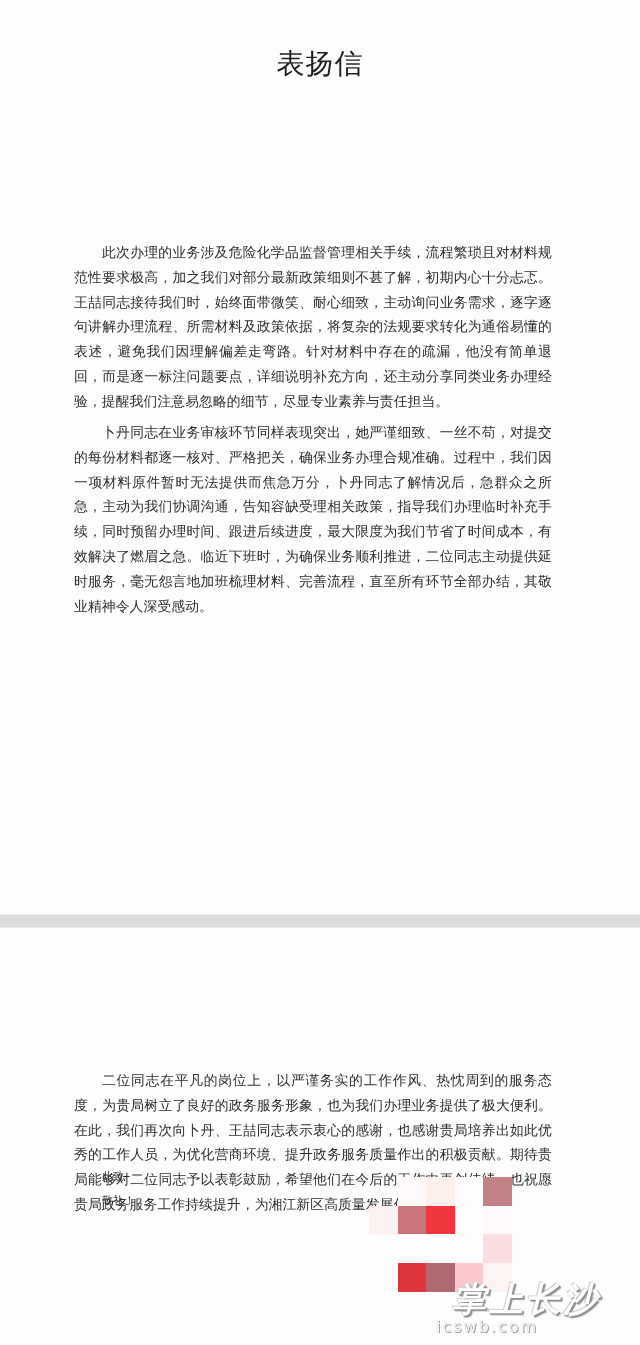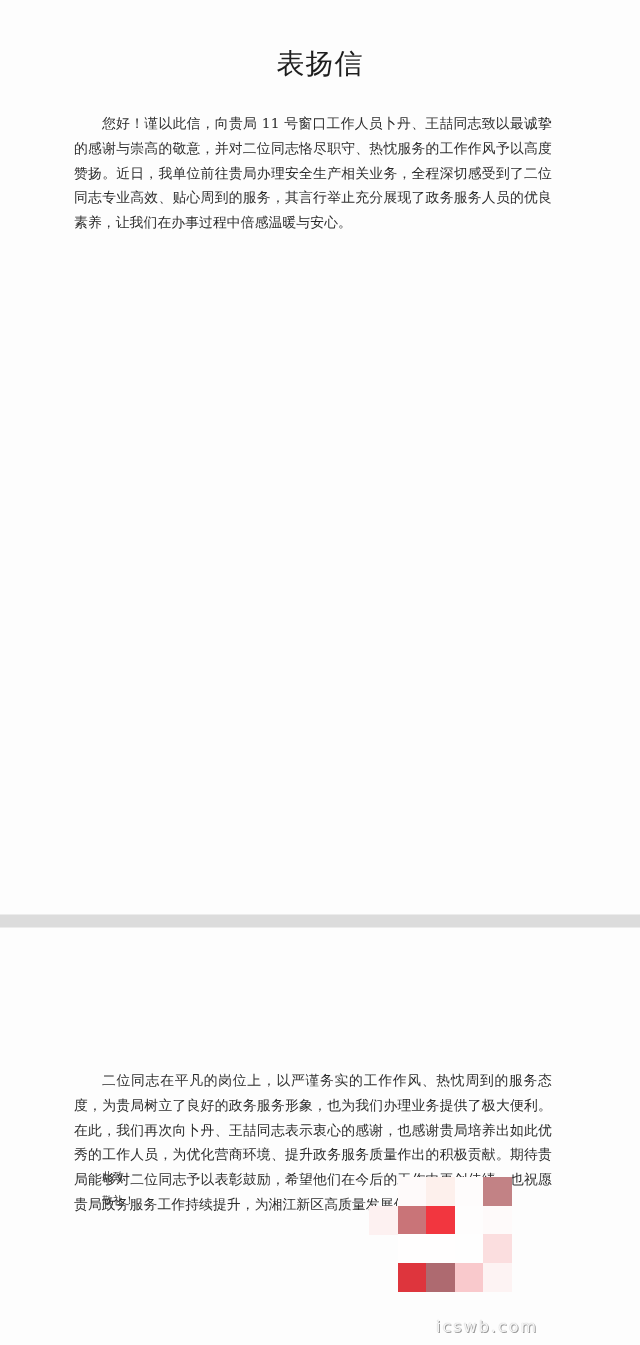--- a/index.html
+++ b/index.html
@@ -37,21 +37,22 @@
   .wm-url { position: absolute; left: 0; top: 38px; width: 180px; text-align: left;
             font-family: "DejaVu Sans", "Liberation Sans", sans-serif;
             font-size: 16px; line-height: 20px; color: #f6f6f6; letter-spacing: 2px;
             text-shadow: 1px 1px 0 #9c9c9c, 0 0 1px #b0b0b0; }
 </style>
 </head>
 <body>
 
 <div class="page page1">
   <div class="title">表扬信</div>
-  <p class="para p1">您好！谨以此信，向贵局 11 号窗口工作人员卜丹、王喆同志致以最诚挚的感谢与崇高的敬意，并对二位同志恪尽职守、热忱服务的工作作风予以高度赞扬。近日，我单位前往贵局办理安全生产相关业务，全程深切感受到了二位同志专业高效、贴心周到的服务，其言行举止充分展现了政务服务人员的优良素养，让我们在办事过程中倍感温暖与安心。</p>
+  <p class="para p2">此次办理的业务涉及危险化学品监督管理相关手续，流程繁琐且对材料规范性要求极高，加之我们对部分最新政策细则不甚了解，初期内心十分忐忑。王喆同志接待我们时，始终面带微笑、耐心细致，主动询问业务需求，逐字逐句讲解办理流程、所需材料及政策依据，将复杂的法规要求转化为通俗易懂的表述，避免我们因理解偏差走弯路。针对材料中存在的疏漏，他没有简单退回，而是逐一标注问题要点，详细说明补充方向，还主动分享同类业务办理经验，提醒我们注意易忽略的细节，尽显专业素养与责任担当。</p>
+  <p class="para p3">卜丹同志在业务审核环节同样表现突出，她严谨细致、一丝不苟，对提交的每份材料都逐一核对、严格把关，确保业务办理合规准确。过程中，我们因一项材料原件暂时无法提供而焦急万分，卜丹同志了解情况后，急群众之所急，主动为我们协调沟通，告知容缺受理相关政策，指导我们办理临时补充手续，同时预留办理时间、跟进后续进度，最大限度为我们节省了时间成本，有效解决了燃眉之急。临近下班时，为确保业务顺利推进，二位同志主动提供延时服务，毫无怨言地加班梳理材料、完善流程，直至所有环节全部办结，其敬业精神令人深受感动。</p>
 </div>
 
 <div class="divider"></div>
 
 <div class="page page2"></div>
 
 <p class="para p5">二位同志在平凡的岗位上，以严谨务实的工作作风、热忱周到的服务态度，为贵局树立了良好的政务服务形象，也为我们办理业务提供了极大便利。在此，我们再次向卜丹、王喆同志表示衷心的感谢，也感谢贵局培养出如此优秀的工作人员，为优化营商环境、提升政务服务质量作出的积极贡献。期待贵局能够对二位同志予以表彰鼓励，希望他们在今后的工作中再创佳绩，也祝愿贵局政务服务工作持续提升，为湘江新区高质量发展保驾护航！</p>
 <div class="closing closing1">此致</div>
 <div class="closing closing2">敬礼！</div>
 
@@ -69,14 +70,15 @@
     <div class="cell" style="left: 57px; top: 57px; background: rgb(255, 254, 254);"></div>
     <div class="cell" style="left: 85.5px; top: 57px; background: rgb(254, 254, 254);"></div>
     <div class="cell" style="left: 114px; top: 57px; background: rgb(251, 222, 223);"></div>
     <div class="cell" style="left: 28.5px; top: 85.5px; background: rgb(222, 53, 61);"></div>
     <div class="cell" style="left: 57px; top: 85.5px; background: rgb(174, 106, 112);"></div>
     <div class="cell" style="left: 85.5px; top: 85.5px; background: rgb(249, 201, 204);"></div>
     <div class="cell" style="left: 114px; top: 85.5px; background: rgb(253, 243, 243);"></div>
   </div>
 
 <div class="watermark">
+  <div class="wm-title">掌上长沙</div>
   <div class="wm-url">icswb.com</div>
 </div>
 
 </body></html>

